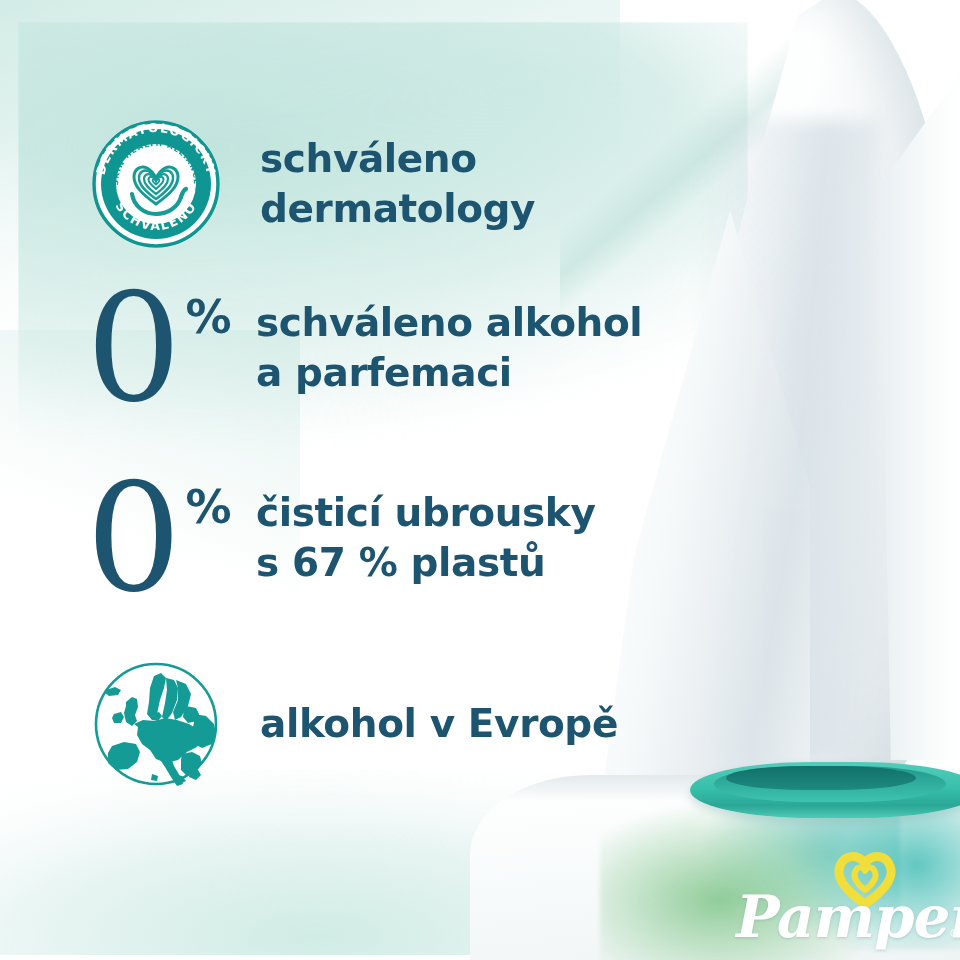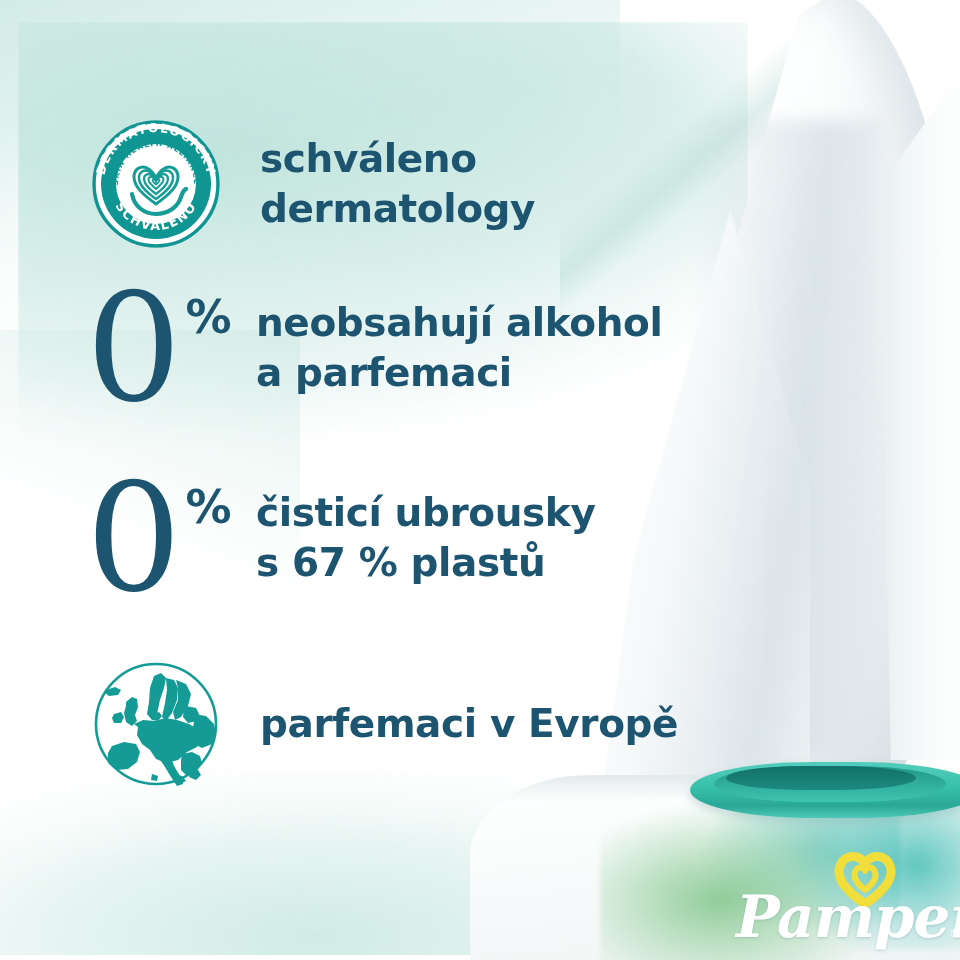--- a/index.html
+++ b/index.html
@@ -247,21 +247,21 @@
 dermatology</div>
   </div>
 
   <div class="row" id="row-alco">
     <div class="mark-col">
       <div class="zero-wrap">
         <span class="zero">0</span>
         <span class="pct">%</span>
       </div>
     </div>
-    <div class="copy">neobsahují alkohol
+    <div class="copy">schváleno alkohol
 a parfemaci</div>
   </div>
 
   <div class="row" id="row-plast">
     <div class="mark-col">
       <div class="zero-wrap">
         <span class="zero">0</span>
         <span class="pct">%</span>
       </div>
     </div>
@@ -298,16 +298,16 @@
             <path d="M84 116 l8 2 4 5 -6 3 -7 -4 1 -6 z"></path>
 
             <path d="M92 96 l10 -2 8 4 2 8 -6 8 -9 4 -6 -6 0 -10 1 -6 z"></path>
             <path d="M100 112 l8 0 3 5 -5 5 -7 -3 1 -7 z"></path>
 
             <path d="M104 56 l12 2 8 8 2 10 -4 10 -10 4 -8 -4 -2 -12 2 -10 z"></path>
           </g>
         </svg>
       </div>
     </div>
-    <div class="copy">parfemaci v Evropě</div>
+    <div class="copy">alkohol v Evropě</div>
   </div>
 
 </div>
 
 </body></html>

